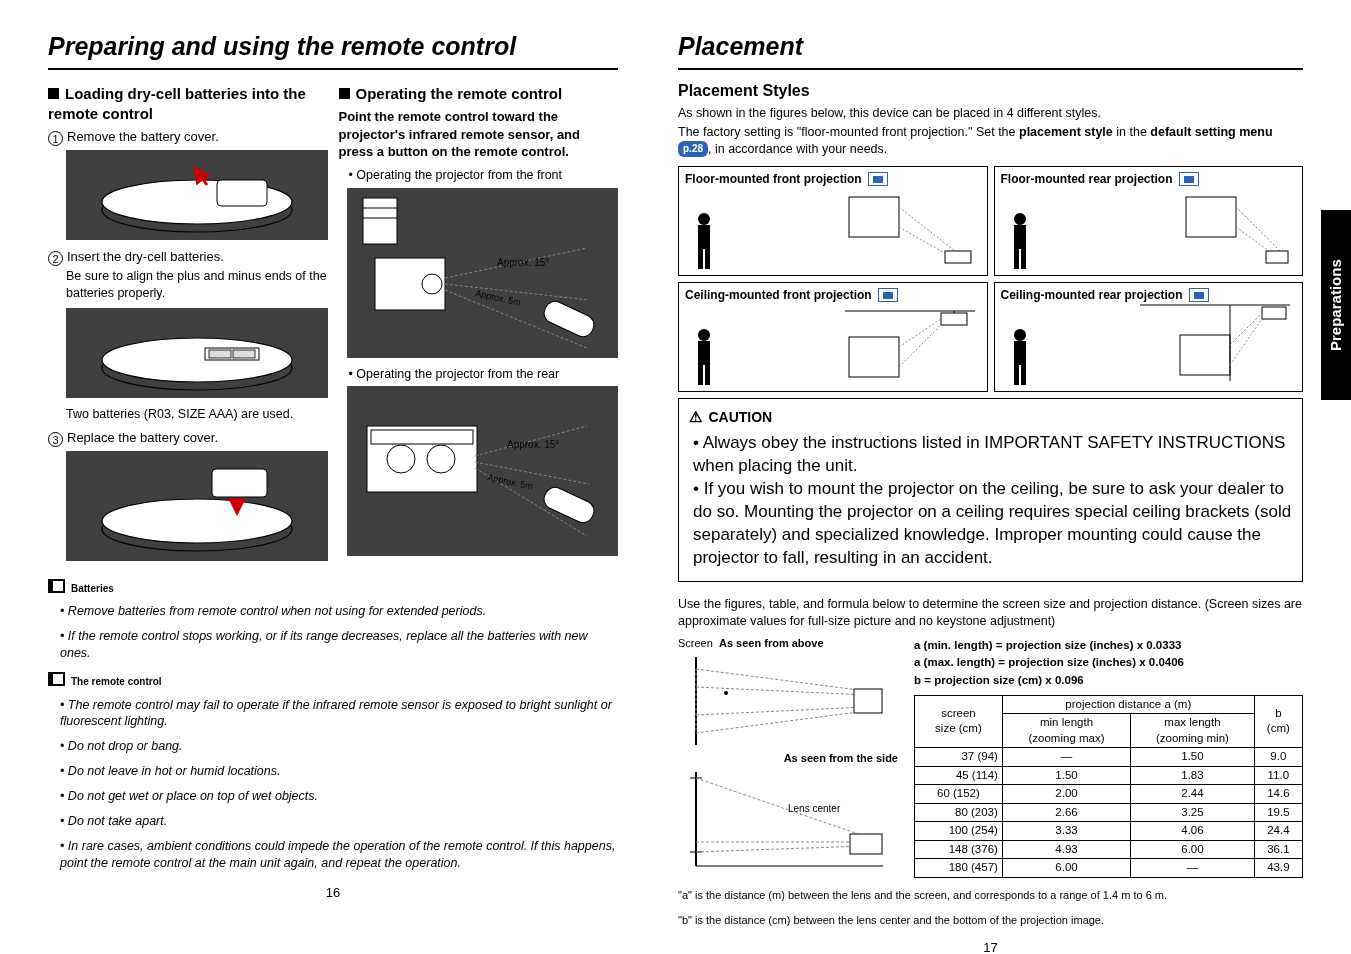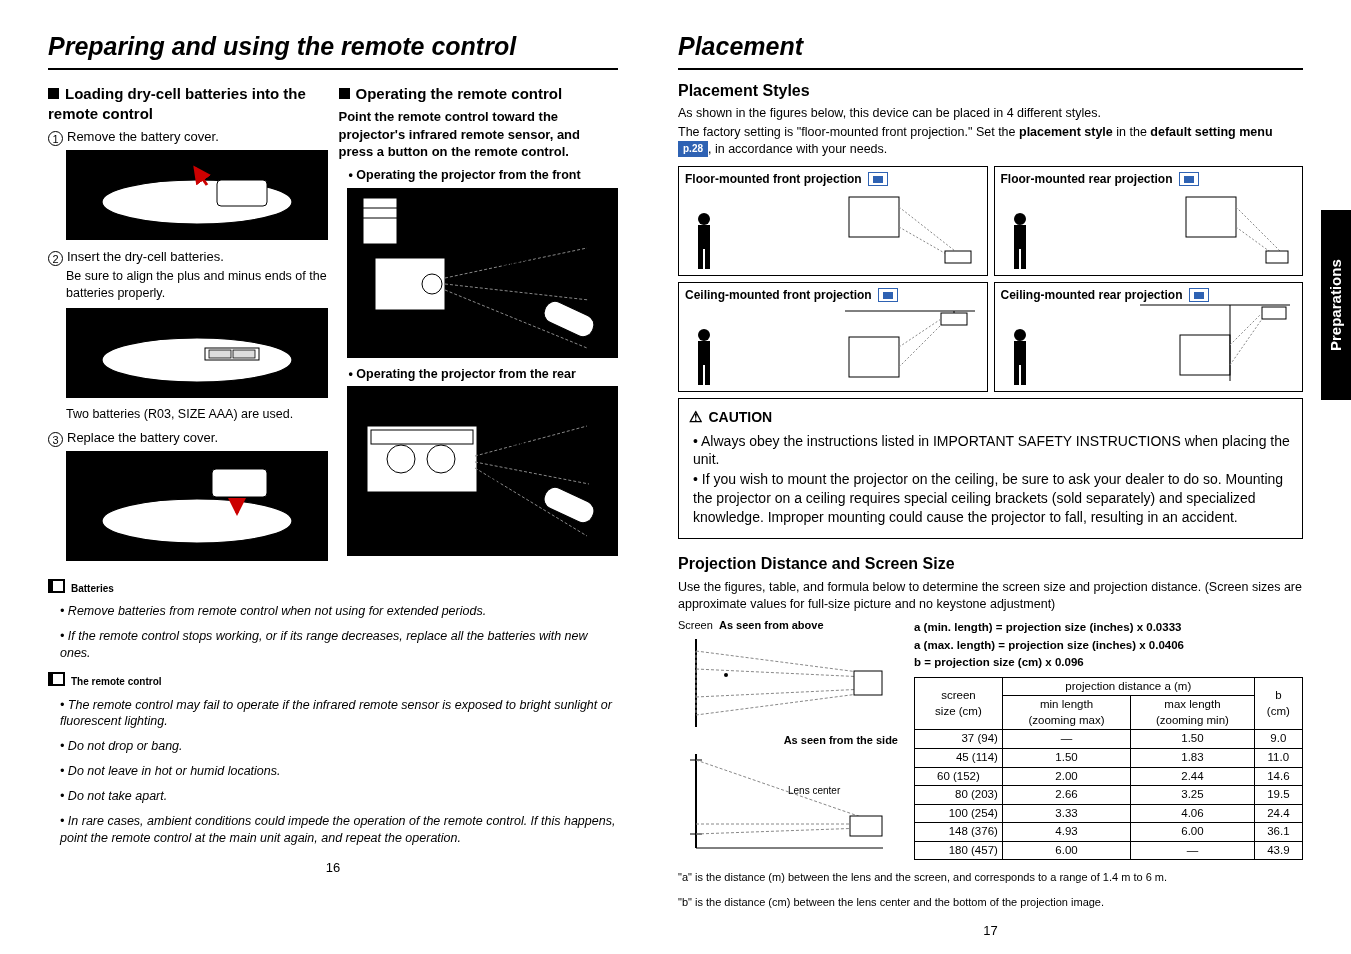--- a/index.html
+++ b/index.html
@@ -32,57 +32,57 @@
   .col { flex: 1; }
   h2 { font-size: 15px; font-weight: bold; margin: 4px 0 4px 0; }
   h2 .sq { display:inline-block; width:11px; height:11px; background:#000; margin-right:6px; vertical-align: 0px;}
   .num-circ {
     display:inline-block; width:15px; height:15px; border:1px solid #000; border-radius:50%;
     text-align:center; font-size:11px; line-height:14px; margin-right:4px; vertical-align:-2px;
   }
   .step-title { font-weight:normal; font-size:13px; margin: 4px 0 2px; }
   .step-desc { font-size:12.5px; margin: 2px 0 6px 18px; }
   .img-ph {
-    background:#000000; border:0; margin:4px 0 8px 18px;
+    background:#404040; border:0; margin:4px 0 8px 18px;
     display:flex; align-items:flex-start; justify-content:center;
     font-size:10px; color:#999;
   }
   .illus svg { display:block; }
   .desc-lead { font-weight:bold; font-size:13px; margin:2px 0 6px; }
-  .bullet-note { font-size:12.5px; margin-left:10px;font-weight:bold; }
+  .bullet-note { font-size:12.5px; margin-left:10px; }
   .bullet-note::before { content:"• "; }
   .notes-head { font-weight:bold; font-size:10px; margin:10px 0 2px; }
   .notes-head::before{
     content:""; display:inline-block; width:10px; height:10px;
     border:2px solid #000; border-left:5px solid #000; margin-right:6px; vertical-align:-1px;
   }
   ul.notes { list-style:none; padding-left:12px; font-size:12.5px; }
   ul.notes li::before { content:"• "; }
   ul.notes li { margin:8px 0;font-style:italic; }
   .page-num { text-align:center; font-size:13px; margin-top:12px; }
 
   .sec-head { font-size:16px; font-weight:bold; margin: 2px 0 4px; }
   .body-text { font-size:12.5px; margin:2px 0; }
   .body-text b { font-weight:bold; }
-  .pref { display:inline-block; background:#2e62b3; color:#fff; font-size:10px; font-weight:bold; padding:1px 5px; border-radius:0; vertical-align:1px; }
+  .pref { display:inline-block; background:#2e62b3; color:#fff; font-size:10px; font-weight:bold; padding:1px 5px; border-radius:6px; vertical-align:1px; }
 
   .placement-grid { display:grid; grid-template-columns:1fr 1fr; gap:6px; margin:8px 0 6px; }
   .placement-box { border:1px solid #000; padding:4px 6px 2px; }
   .placement-box .pb-title { font-size:12px; font-weight:bold; display:flex; align-items:center; gap:6px; }
   .icon-mini { width:20px; height:14px; border:1px solid #2e62b3; display:inline-flex; align-items:center; justify-content:center; }
   .icon-mini span{ width:10px; height:7px; background:#2e62b3; display:block;}
   .pb-body { height:86px; display:flex; align-items:flex-end; justify-content:space-between; padding:0 6px 2px;}
   .person { width:26px; height:60px; }
 
   .caution-box { border:1px solid #000; padding:8px 10px 10px; margin:6px 0 14px; }
   .caution-head { font-weight:bold; font-size:14px; margin-bottom:4px; }
   .caution-head::before{
     content:"⚠"; font-size:15px; margin-right:6px;
   }
-  .caution-box ul { list-style:none; padding-left:4px; font-size:14px; }
+  .caution-box ul { list-style:none; padding-left:4px; font-size:17px; }
   .caution-box ul li::before{ content:"• "; }
   .caution-box ul li { margin:1px 0; }
 
   .side-tab {
     position:absolute; right:0; top:210px; width:30px; height:190px;
     background:#000; color:#fff;
     display:flex; align-items:center; justify-content:center;
     font-weight:bold; font-size:15px;
   }
   .side-tab span { transform: rotate(-90deg); white-space:nowrap; }
@@ -188,20 +188,21 @@
     <ul class="notes">
       <li>Remove batteries from remote control when not using for extended periods.</li>
       <li>If the remote control stops working, or if its range decreases, replace all the batteries with new ones.</li>
     </ul>
 
     <div class="notes-head">The remote control</div>
     <ul class="notes">
       <li>The remote control may fail to operate if the infrared remote sensor is exposed to bright sunlight or fluorescent lighting.</li>
       <li>Do not drop or bang.</li>
       <li>Do not leave in hot or humid locations.</li>
+      <li>Do not get wet or place on top of wet objects.</li>
       <li>Do not take apart.</li>
       <li>In rare cases, ambient conditions could impede the operation of the remote control. If this happens, point the remote control at the main unit again, and repeat the operation.</li>
     </ul>
 
     <div class="page-num">16</div>
   </div>
 
   <div class="page right">
     <h1>Placement</h1>
 
@@ -303,21 +304,20 @@
     </div>
 
     <div class="caution-box">
       <div class="caution-head">CAUTION</div>
       <ul>
         <li>Always obey the instructions listed in IMPORTANT SAFETY INSTRUCTIONS when placing the unit.</li>
         <li>If you wish to mount the projector on the ceiling, be sure to ask your dealer to do so. Mounting the projector on a ceiling requires special ceiling brackets (sold separately) and specialized knowledge. Improper mounting could cause the projector to fall, resulting in an accident.</li>
       </ul>
     </div>
 
-    <div class="sec-head">Projection Distance and Screen Size</div>
     <div class="body-text">Use the figures, table, and formula below to determine the screen size and projection distance. (Screen sizes are approximate values for full-size picture and no keystone adjustment)</div>
 
     <div class="proj-dist">
       <div class="left">
         <div><span class="svg-label">Screen</span>&nbsp;&nbsp;<b class="svg-label">As seen from above</b></div>
         <div class="diagram-top">
           <svg width="210" height="100" viewBox="0 0 210 100">
             <line x1="18" y1="6" x2="18" y2="94" stroke="#000" stroke-width="2"></line>
             <path d="M18 18 L188 40 L188 60 L18 82 Z" fill="none" stroke="#888" stroke-dasharray="3 2"></path>
             <path d="M18 36 L188 44 M18 64 L188 56" stroke="#888" stroke-dasharray="3 2"></path>

